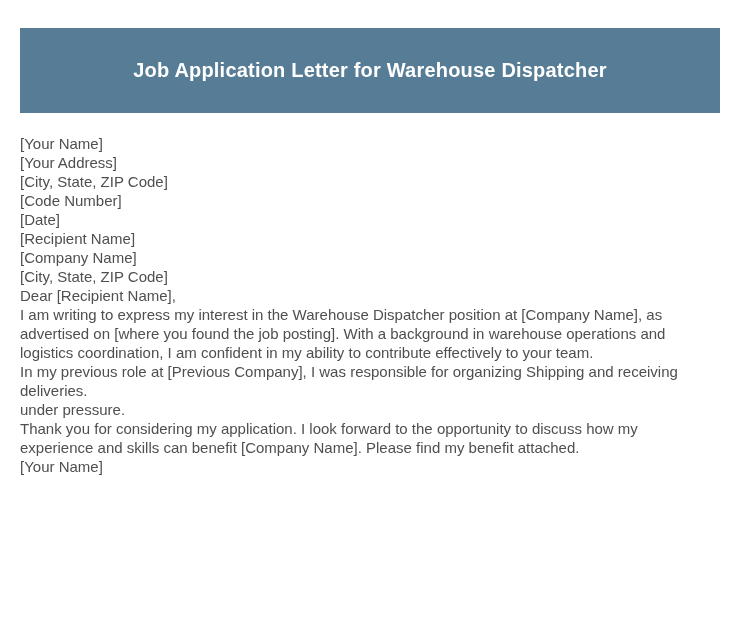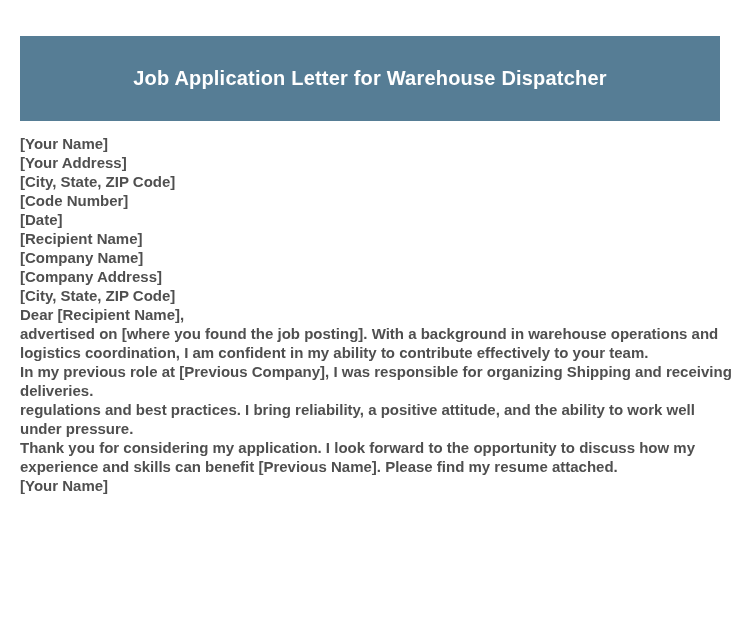--- a/index.html
+++ b/index.html
@@ -15,21 +15,21 @@
   }
   .page {
     position: relative;
     width: 740px;
     height: 629px;
     background: #ffffff;
   }
   .banner {
     position: absolute;
     left: 20px;
-    top: 36px;
+    top: 28px;
     width: 700px;
     height: 85px;
     background: #567d95;
     display: flex;
     align-items: center;
     justify-content: center;
   }
   .banner h1 {
     margin: 0;
     color: #ffffff;
@@ -43,44 +43,42 @@
     left: 20px;
     top: 134px;
     width: 712px;
     color: #4f4f4f;
     font-size: 15px;
     line-height: 19px;
   }
   .letter-line {
     white-space: nowrap;
     min-height: 19px;
-    font-weight: bold;
   }
 </style>
 </head>
 <body>
 
 <div class="page">
   <div class="banner">
     <h1>Job Application Letter for Warehouse Dispatcher</h1>
   </div>
   <div class="letter">
       <div class="letter-line">[Your Name]</div>
       <div class="letter-line">[Your Address]</div>
       <div class="letter-line">[City, State, ZIP Code]</div>
       <div class="letter-line">[Code Number]</div>
       <div class="letter-line">[Date]</div>
       <div class="letter-line">[Recipient Name]</div>
       <div class="letter-line">[Company Name]</div>
-      <div class="letter-line">[Company Address]</div>
       <div class="letter-line">[City, State, ZIP Code]</div>
       <div class="letter-line">Dear [Recipient Name],</div>
+      <div class="letter-line">I am writing to express my interest in the Warehouse Dispatcher position at [Company Name], as</div>
       <div class="letter-line">advertised on [where you found the job posting]. With a background in warehouse operations and</div>
       <div class="letter-line">logistics coordination, I am confident in my ability to contribute effectively to your team.</div>
       <div class="letter-line">In my previous role at [Previous Company], I was responsible for organizing Shipping and receiving</div>
       <div class="letter-line">deliveries.</div>
-      <div class="letter-line">regulations and best practices. I bring reliability, a positive attitude, and the ability to work well</div>
       <div class="letter-line">under pressure.</div>
       <div class="letter-line">Thank you for considering my application. I look forward to the opportunity to discuss how my</div>
-      <div class="letter-line">experience and skills can benefit [Previous Name]. Please find my resume attached.</div>
+      <div class="letter-line">experience and skills can benefit [Company Name]. Please find my benefit attached.</div>
       <div class="letter-line">[Your Name]</div>
     </div>
 </div>
 
 </body></html>

